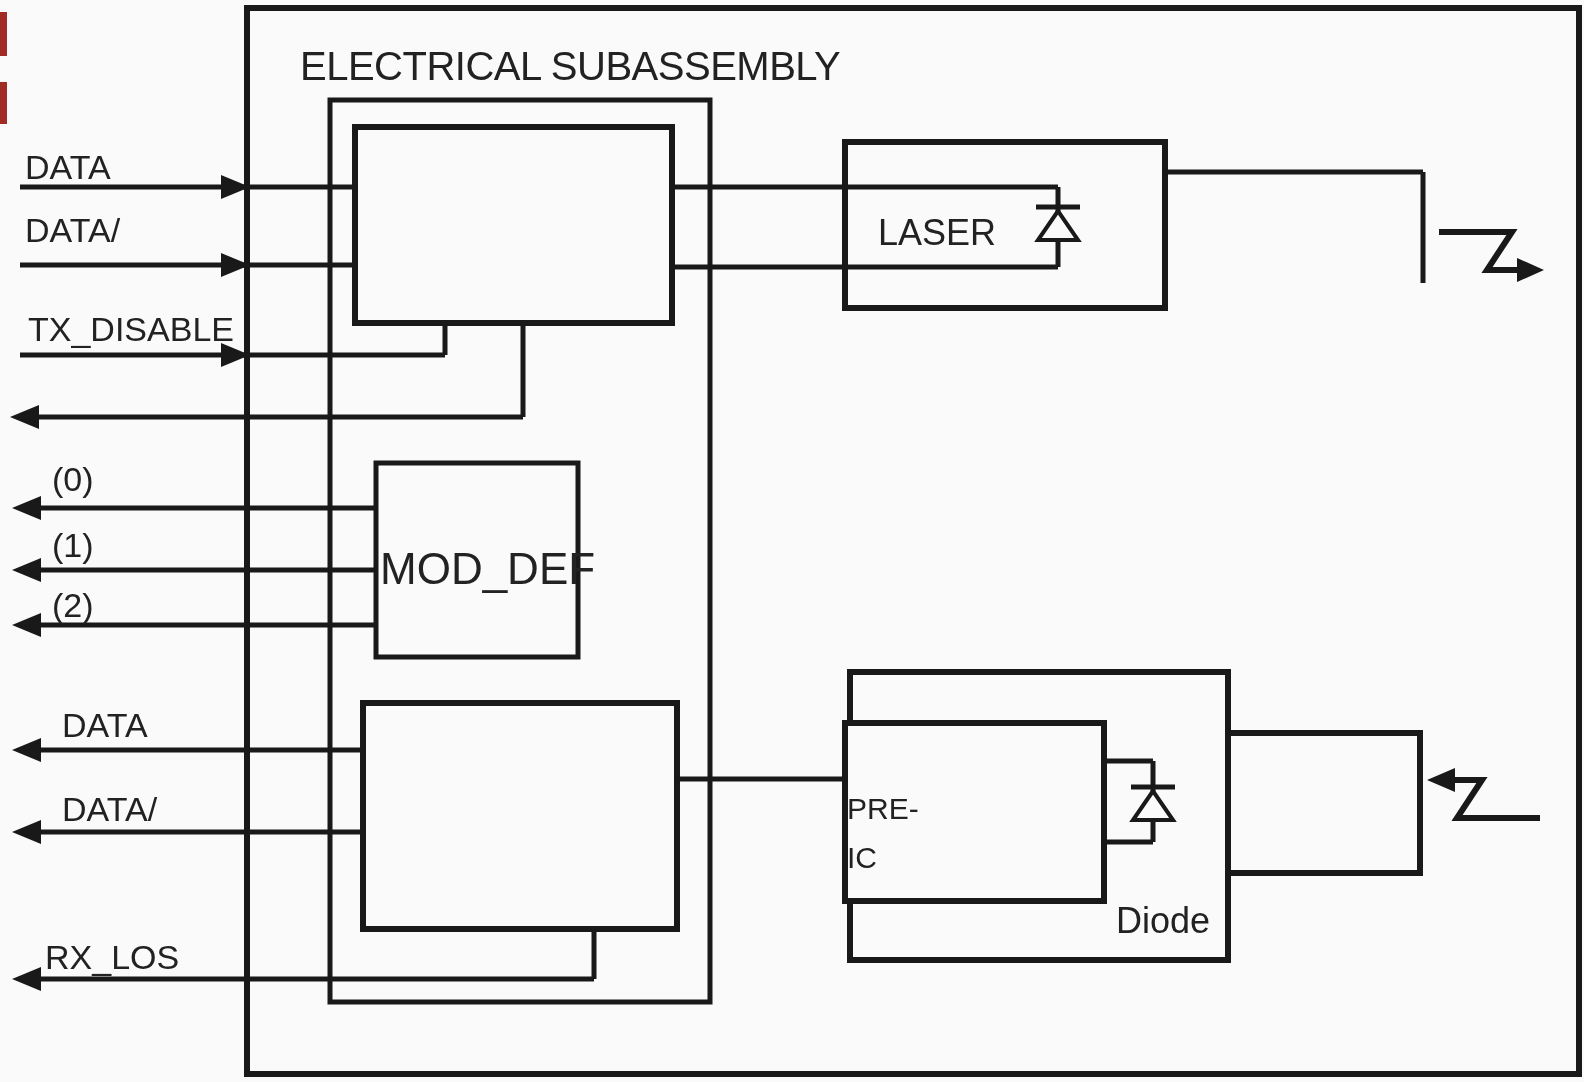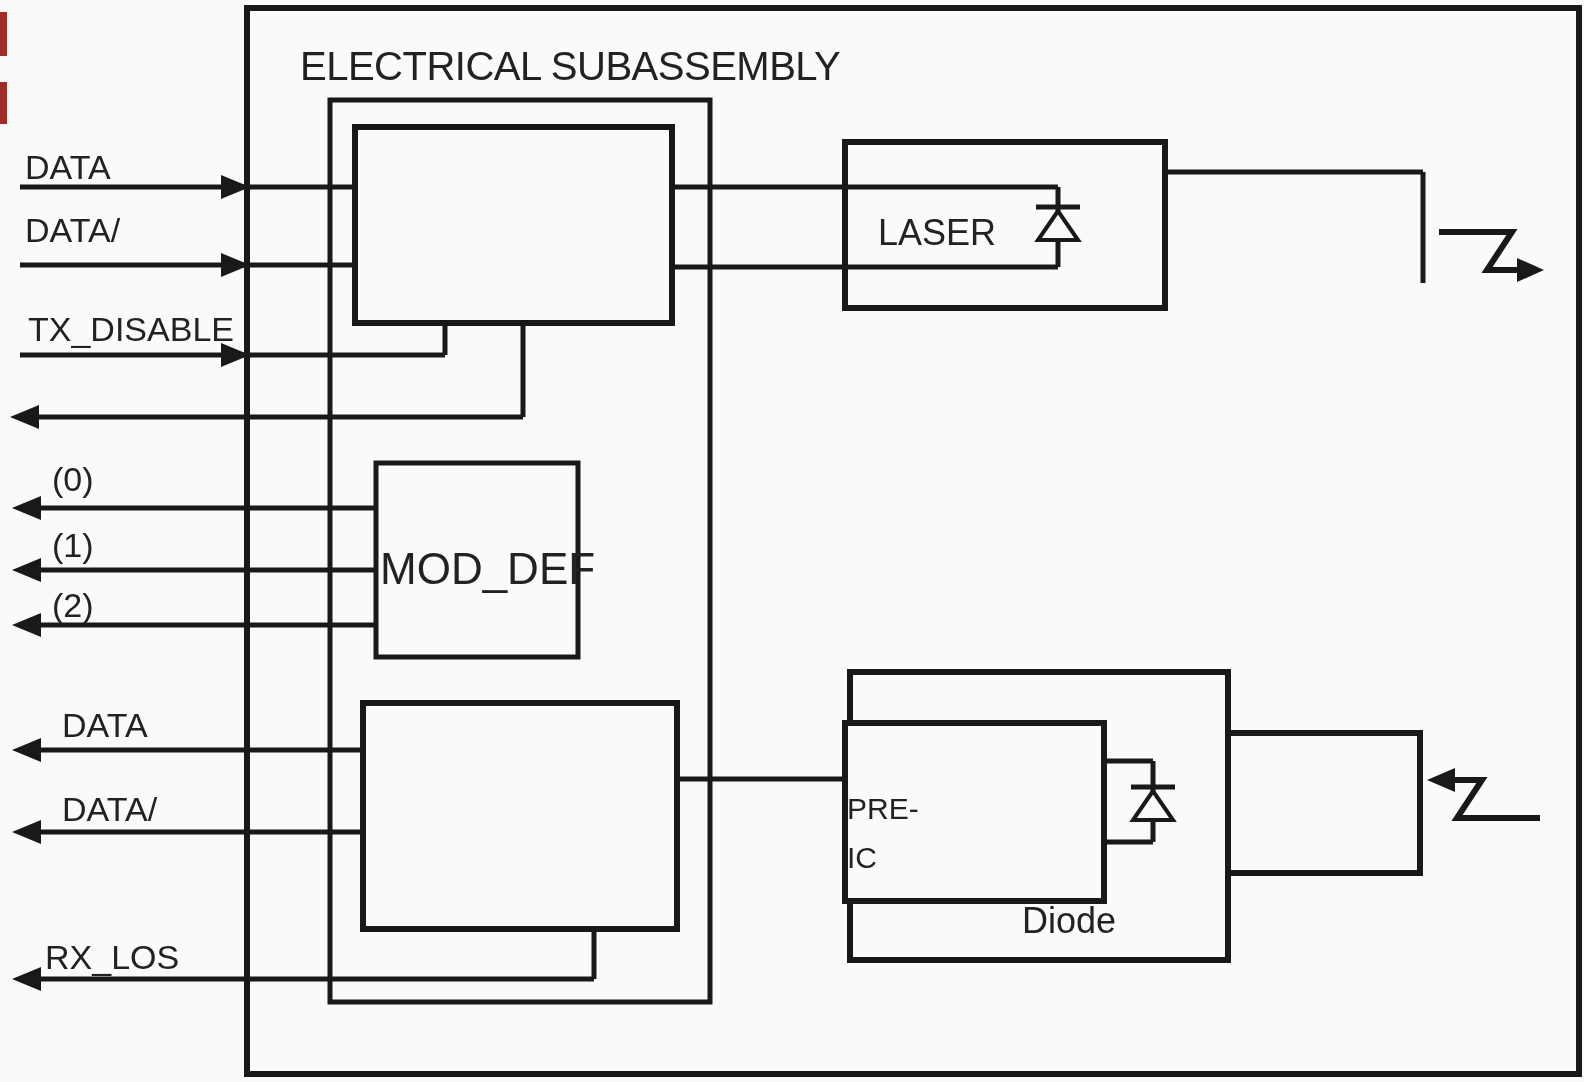--- a/index.html
+++ b/index.html
@@ -117,15 +117,15 @@
   <div class="lbl" style="left:45px;top:938px;">RX_LOS</div>
 
   <div class="lbl ctr" style="left:878px;top:212px;width:140px;font-size:36px;">LASER</div>
 
 
   <div class="ctr" style="position:absolute;left:847px;top:740px;width:255px;font-size:30px;line-height:49px;color:#222;margin-top:44px;">
     <div>PRE-</div>
     <div>IC</div>
   </div>
 
-  <div class="lbl" style="left:1022px;top:900px;width:125px;font-size:36px;">Diode</div>
+  <div class="lbl" style="left:1085px;top:900px;width:125px;text-align:right;font-size:36px;">Diode</div>
 
 </div>
 
 </body></html>

